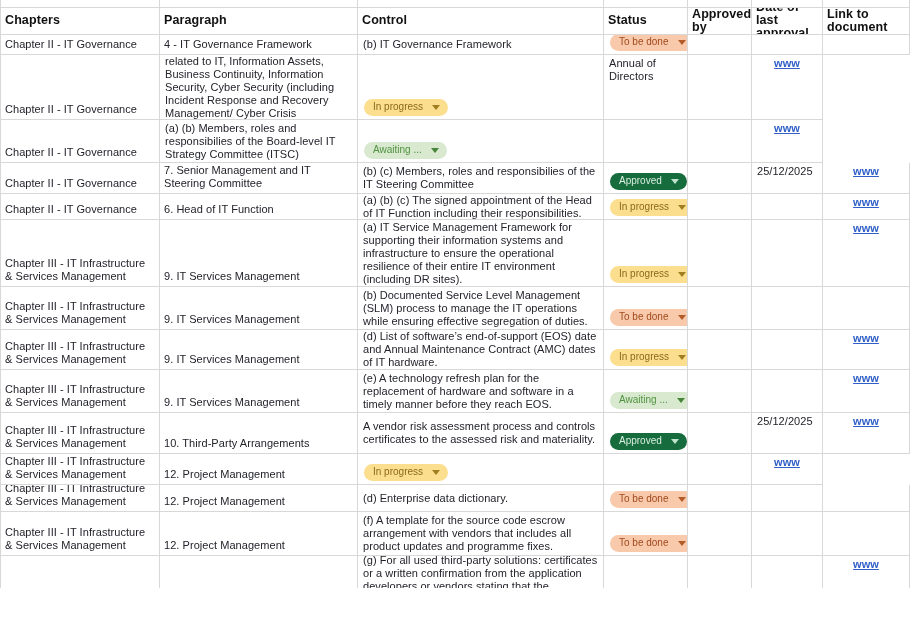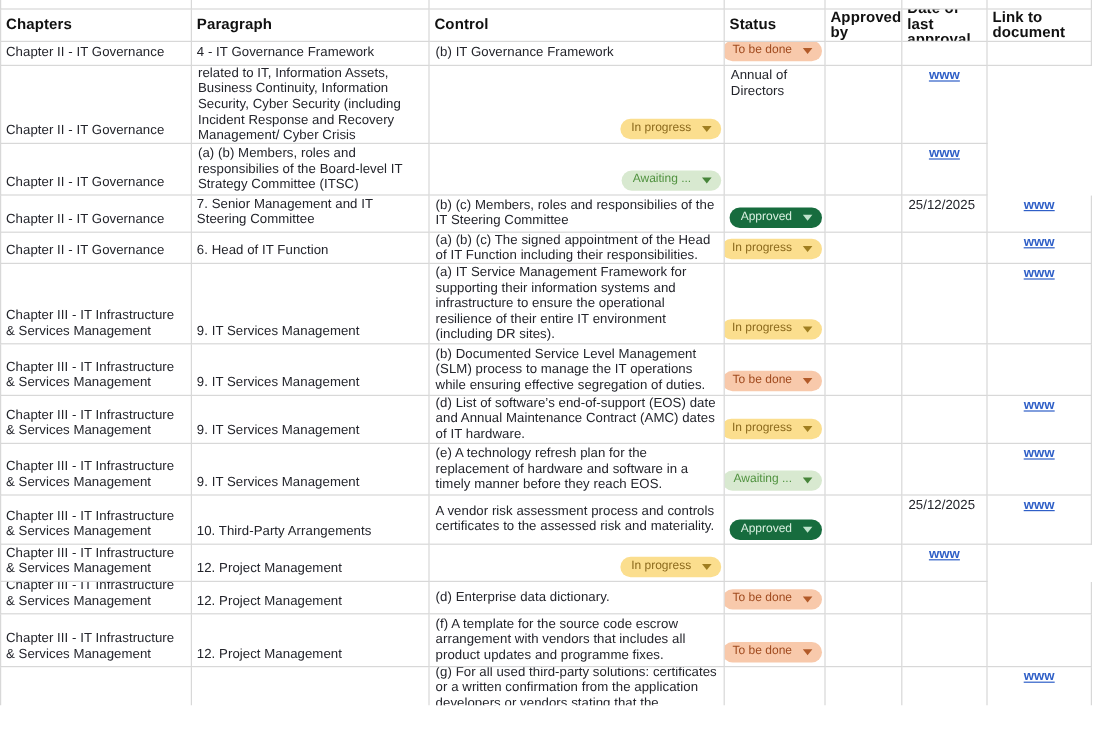--- a/index.html
+++ b/index.html
@@ -25,21 +25,21 @@
   .sliver-top .cell { height:8px; }
   .sliver-bottom .cell { height:6px; border-bottom:none; }
   
   .header-row .cell { height:27px; justify-content:center; padding:1px 4px 2px 4px; }
   .header-row .cell span { font-size:12.5px; font-weight:bold; color:#111; line-height:13px; letter-spacing:.1px; }
   
   .txt { font-size:11px; line-height:13px; letter-spacing:.05px; }
   .c-chapter   { justify-content:flex-end; padding:2px 4px 3px 4px; }
   .c-paragraph { justify-content:flex-end; padding:2px 4px 3px 4px; }
   .c-control   { justify-content:center; padding:2px 4px 2px 5px; }
-  .c-status    { justify-content:flex-end; align-items:flex-end; padding:2px 2px 3px 6px; }
+  .c-status    { justify-content:flex-end; align-items:flex-start; padding:2px 2px 3px 6px; }
   .c-approved  { justify-content:flex-start; padding:2px 4px 2px 5px; }
   .c-date      { justify-content:flex-start; padding:2px 4px 2px 5px; }
   .c-link      { justify-content:flex-start; padding:2px 4px 2px 4px; text-align:center; }
   
   .pill {
     display:inline-flex; align-items:center; gap:9px;
     border-radius:9px; padding:3px 8px 4px 9px;
     font-size:10px; line-height:10px; white-space:nowrap;
     cursor:pointer;
   }

